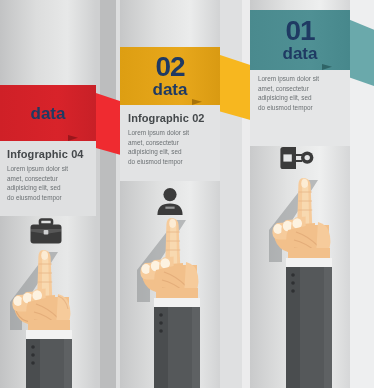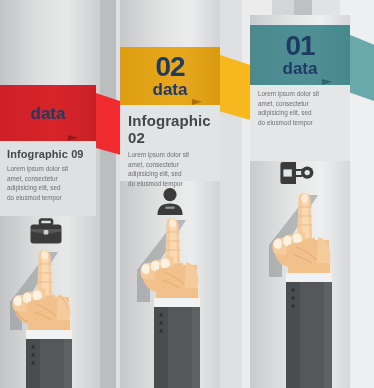--- a/index.html
+++ b/index.html
@@ -72,21 +72,21 @@
 
       <div class="ribbon-main" style="width:96px;height:56px;background:linear-gradient(90deg,#cf2027 0%,#d8232a 60%,#c82027 100%);">
         <div class="ribbon-word" style="font-size:17px;margin-top:0px;">data</div>
       </div>
 
       <div style="position:absolute;left:68px;top:50px;width:10px;height:10px;background:#9b161c;
                   clip-path:polygon(0 0,100% 28%,0 60%);"></div>
     </div>
 
     <div class="card" style="left:0px;top:141px;width:96px;height:75px;background:#dfe0e1;">
-      <div class="card-title" style="font-size:11px;padding:7px 0 0 7px;">Infographic 09</div>
+      <div class="card-title" style="font-size:11px;padding:7px 0 0 7px;">Infographic 04</div>
       <div class="card-body" style="font-size:6.4px;line-height:9.6px;padding:4px 8px 0 7px;">
         <span>Lorem ipsum dolor sit</span>
         <span>amet,       consectetur</span>
         <span>adipisicing  elit,  sed</span>
         <span>do  eiusmod  tempor</span>
       </div>
     </div>
 
     <div class="icon-wrap" style="left:26px;top:214px;width:40px;height:34px;">
       <svg width="32" height="27" viewBox="0 0 32 27" aria-hidden="true">
@@ -152,21 +152,21 @@
                   clip-path:polygon(0% 0%, 100% 26%, 100% 100%, 0% 78%);"></div>
       <div class="ribbon-main" style="width:100px;height:58px;background:linear-gradient(90deg,#dd9e12 0%,#e8a81c 60%,#d99a12 100%);">
         <div class="ribbon-num" style="font-size:28px;">02</div>
         <div class="ribbon-word" style="font-size:17px;">data</div>
       </div>
       <div style="position:absolute;left:72px;top:52px;width:10px;height:10px;background:#a87209;
                   clip-path:polygon(0 0,100% 28%,0 60%);"></div>
     </div>
 
     <div class="card" style="left:0px;top:105px;width:100px;height:76px;background:#e2e3e4;">
-      <div class="card-title" style="font-size:15px;padding:7px 0 0 8px;">Infographic 02</div>
+      <div class="card-title" style="font-size:11px;padding:7px 0 0 8px;">Infographic 02</div>
       <div class="card-body" style="font-size:6.4px;line-height:9.6px;padding:4px 9px 0 8px;">
         <span>Lorem ipsum dolor sit</span>
         <span>amet,       consectetur</span>
         <span>adipisicing  elit,  sed</span>
         <span>do  eiusmod  tempor</span>
       </div>
     </div>
 
     <div class="icon-wrap" style="left:28px;top:184px;width:44px;height:34px;">
       <svg width="30" height="30" viewBox="0 0 30 30">
@@ -200,21 +200,21 @@
         <rect x="22" y="95" width="46" height="81" fill="#55585a"></rect>
         <rect x="22" y="95" width="14" height="81" fill="#4a4d4f"></rect>
         <rect x="60" y="95" width="8" height="81" fill="#5e6163"></rect>
         <circle cx="29" cy="103" r="1.8" fill="#2f3133"></circle>
         <circle cx="29" cy="111" r="1.8" fill="#2f3133"></circle>
         <circle cx="29" cy="119" r="1.8" fill="#2f3133"></circle>
       </svg>
     </div>
   </div>
 
-  <div class="col" style="left:250px;width:100px;margin-top:15px;">
+  <div class="col" style="left:250px;width:100px;">
 
     <div style="position:absolute;left:0;top:0;width:100px;height:388px;
                 background:linear-gradient(90deg,#c9cacb 0%,#e2e3e3 38%,#eeefef 70%,#d6d7d8 100%);"></div>
 
     <div class="ribbon" style="left:0px;top:10px;width:124px;height:60px;">
       <div class="ribbon-tail" style="left:76px;top:0px;width:48px;height:76px;background:#6aa9ab;
                   clip-path:polygon(0% 0%, 100% 26%, 100% 100%, 0% 78%);"></div>
       <div class="ribbon-main" style="width:100px;height:60px;background:linear-gradient(90deg,#4a8a8e 0%,#4f9094 60%,#47888c 100%);">
         <div class="ribbon-num" style="font-size:28px;">01</div>
         <div class="ribbon-word" style="font-size:17px;">data</div>

